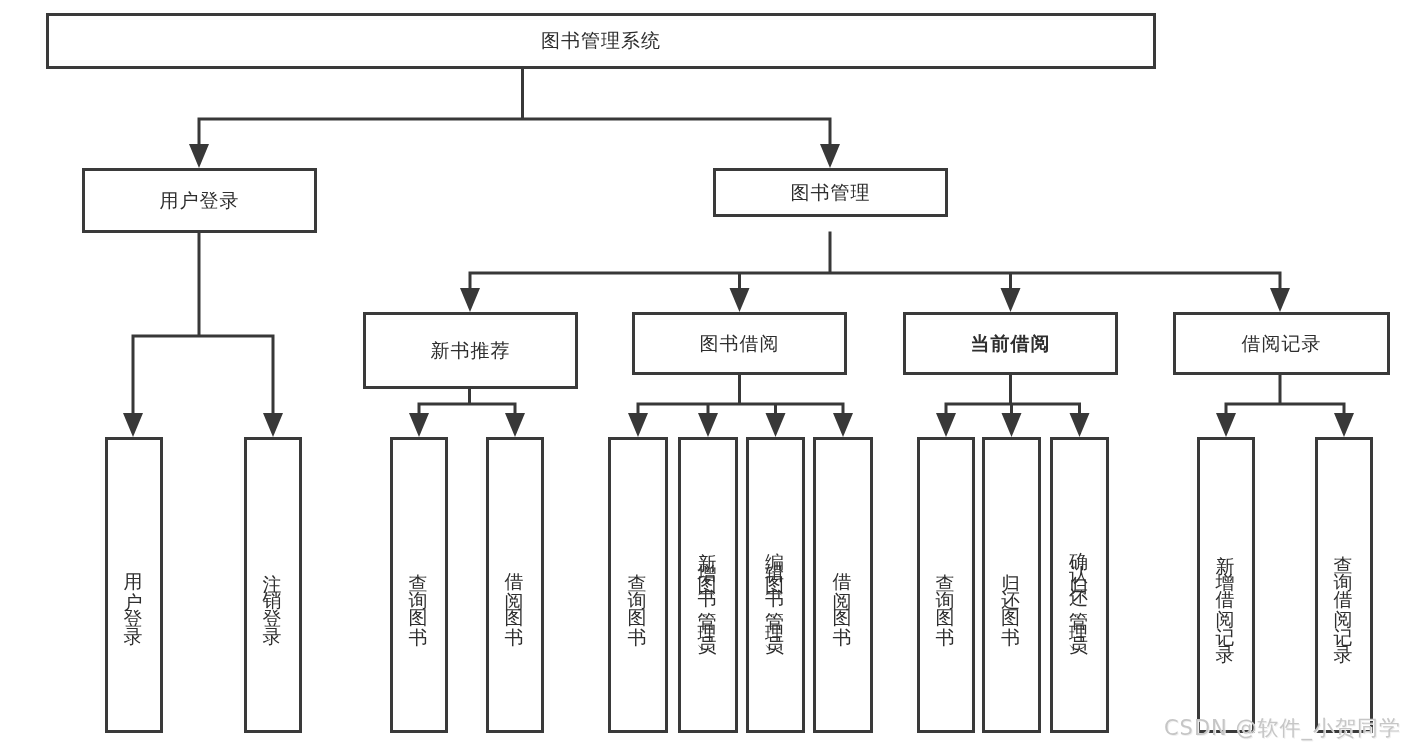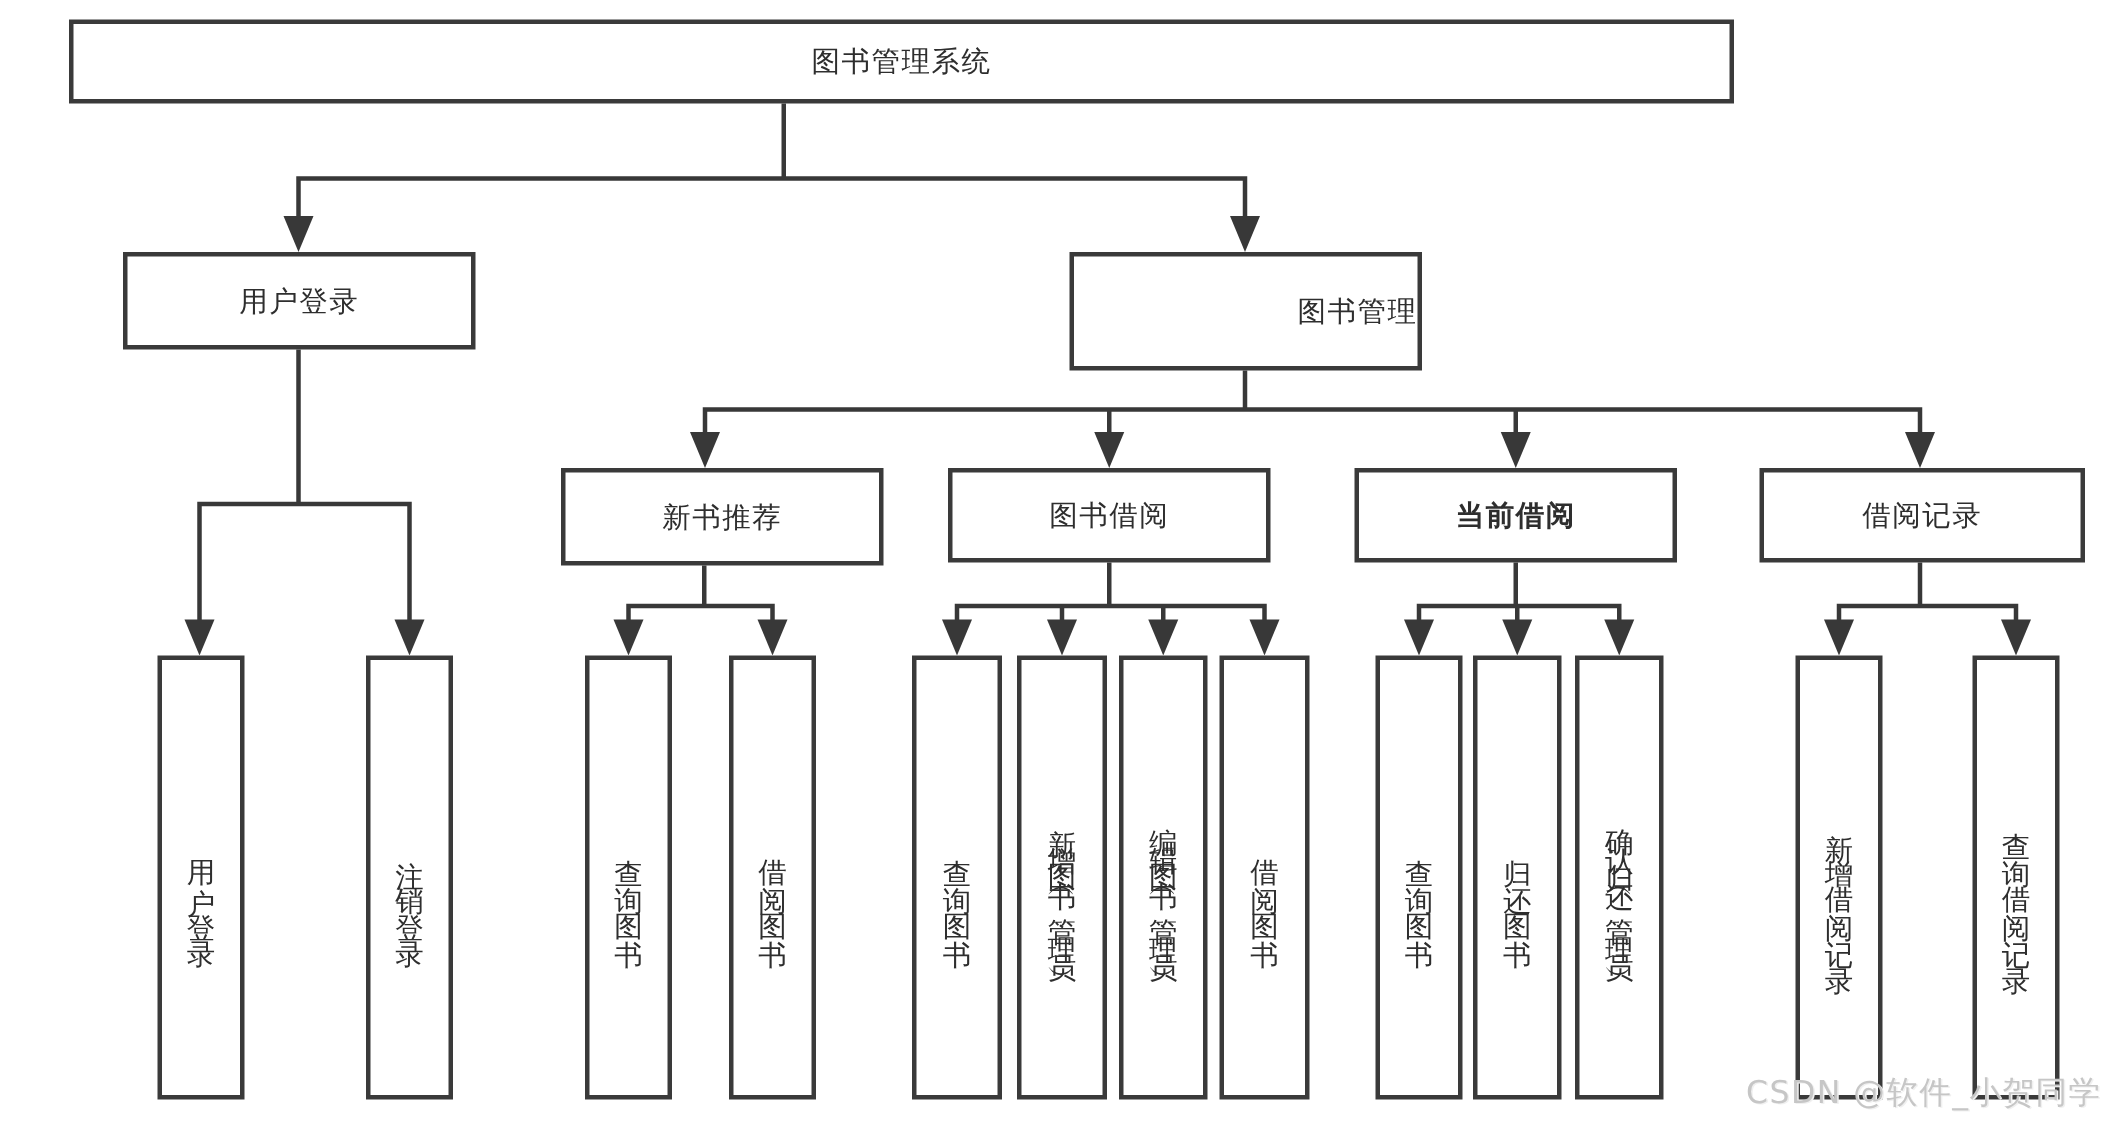--- a/index.html
+++ b/index.html
@@ -98,25 +98,25 @@
     </g>
   </svg>
 
   <div class="node" style="left:26px;top:13px;width:1110px;height:56px;margin-left:20px;">
     <span class="lbl">图书管理系统</span>
   </div>
 
   <div class="node" style="left:82px;top:168px;width:235px;height:65px;">
     <span class="lbl">用户登录</span>
   </div>
-  <div class="node" style="left:713px;top:168px;width:235px;height:79px;justify-content:flex-end;">
+  <div class="node" style="left:713px;top:168px;width:235px;height:49px;">
     <span class="lbl">图书管理</span>
   </div>
 
-  <div class="node" style="left:374px;top:312px;width:215px;height:65px;text-align:center;">
+  <div class="node" style="left:363px;top:312px;width:215px;height:77px;text-align:center;">
     <span class="lbl">新书推荐</span>
   </div>
   <div class="node" style="left:632px;top:312px;width:215px;height:63px;font-family:Liberation Mono, monospace;">
     <span class="lbl">图书借阅</span>
   </div>
   <div class="node" style="left:903px;top:312px;width:215px;height:63px;font-weight:bold;">
     <span class="lbl">当前借阅</span>
   </div>
   <div class="node" style="left:1173px;top:312px;width:217px;height:63px;text-align:center;">
     <span class="lbl">借阅记录</span>

